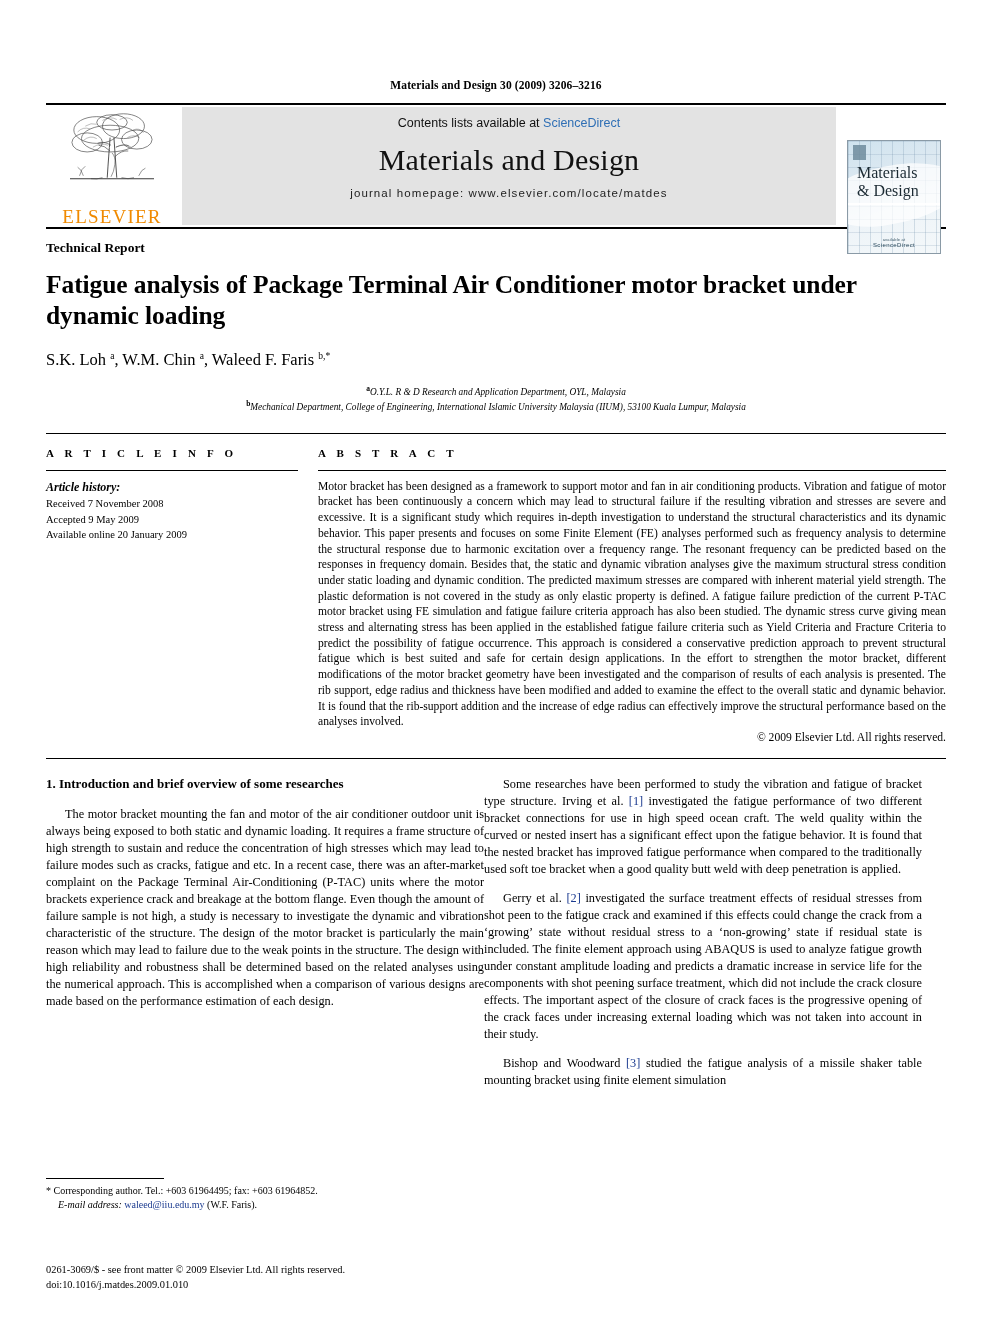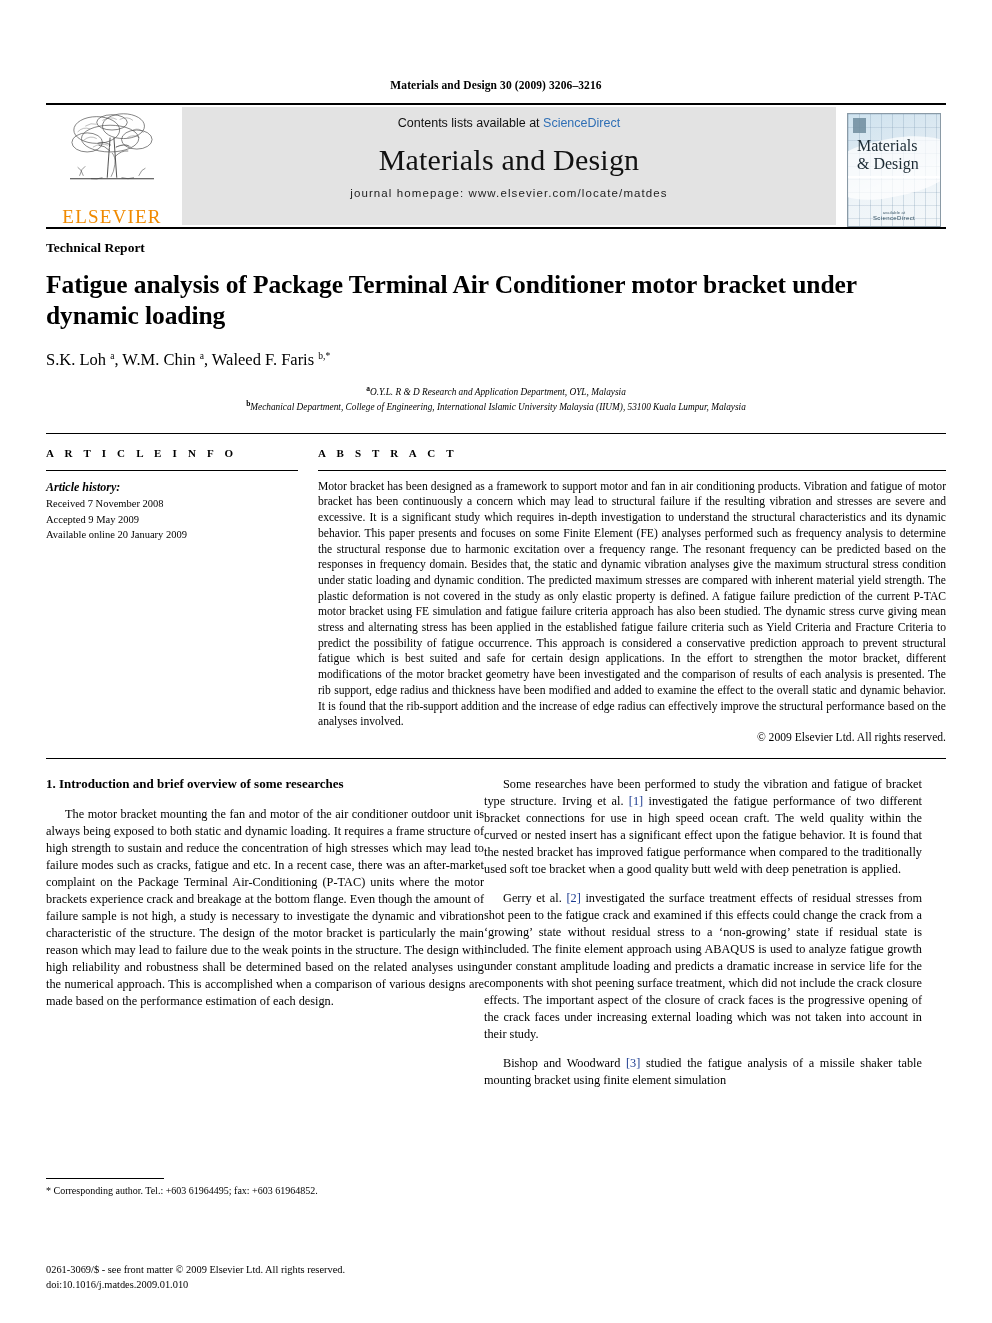--- a/index.html
+++ b/index.html
@@ -94,21 +94,21 @@
   .homepage-line {
     font-family: "Liberation Sans", sans-serif;
     font-size: 11.5px;
     letter-spacing: 1.1px;
     color: #222;
   }
   .masthead-right {
     width: 104px;
     flex: 0 0 104px;
     display: flex;
-    align-items: flex-end;
+    align-items: flex-start;
     justify-content: center;
     margin-top: 35px;
   }
   .cover {
     width: 92px;
     height: 112px;
     border: 1px solid #8a9aa6;
     position: relative;
     overflow: hidden;
     background: linear-gradient(160deg,#cfe3ef 0%, #dfeaf2 38%, #eef4f8 62%, #f4f8fa 100%);
@@ -423,20 +423,21 @@
     <div class="bcol">
       <p class="para"><span>Some researches have been performed to study the vibration and fatigue of bracket type structure. Irving et al. </span><span class="ref">[1]</span><span> investigated the fatigue performance of two different bracket connections for use in high speed ocean craft. The weld quality within the curved or nested insert has a significant effect upon the fatigue behavior. It is found that the nested bracket has improved fatigue performance when compared to the traditionally used soft toe bracket when a good quality butt weld with deep penetration is applied.</span></p>
       <p class="para"><span>Gerry et al. </span><span class="ref">[2]</span><span> investigated the surface treatment effects of residual stresses from shot peen to the fatigue crack and examined if this effects could change the crack from a ‘growing’ state without residual stress to a ‘non-growing’ state if residual state is included. The finite element approach using ABAQUS is used to analyze fatigue growth under constant amplitude loading and predicts a dramatic increase in service life for the components with shot peening surface treatment, which did not include the crack closure effects. The important aspect of the closure of crack faces is the progressive opening of the crack faces under increasing external loading which was not taken into account in their study.</span></p>
       <p class="para"><span>Bishop and Woodward </span><span class="ref">[3]</span><span> studied the fatigue analysis of a missile shaker table mounting bracket using finite element simulation</span></p>
     </div>
   </div>
 
   <div class="footnote-wrap">
     <div class="fn-rule"></div>
     <div class="fn-line"><span class="star">*</span> <span>Corresponding author. Tel.: +603 61964495; fax: +603 61964852.</span></div>
+    <div class="fn-line" style="padding-left:12px;text-indent:0"><span class="fn-em">E-mail address:</span> <a class="link" href="#">waleed@iiu.edu.my</a> <span>(W.F. Faris).</span></div>
   </div>
 
   <div class="footer-wrap">
     <div>0261-3069/$ - see front matter © 2009 Elsevier Ltd. All rights reserved.</div>
     <div>doi:10.1016/j.matdes.2009.01.010</div>
   </div>
 
 </div>
 
 </body></html>

